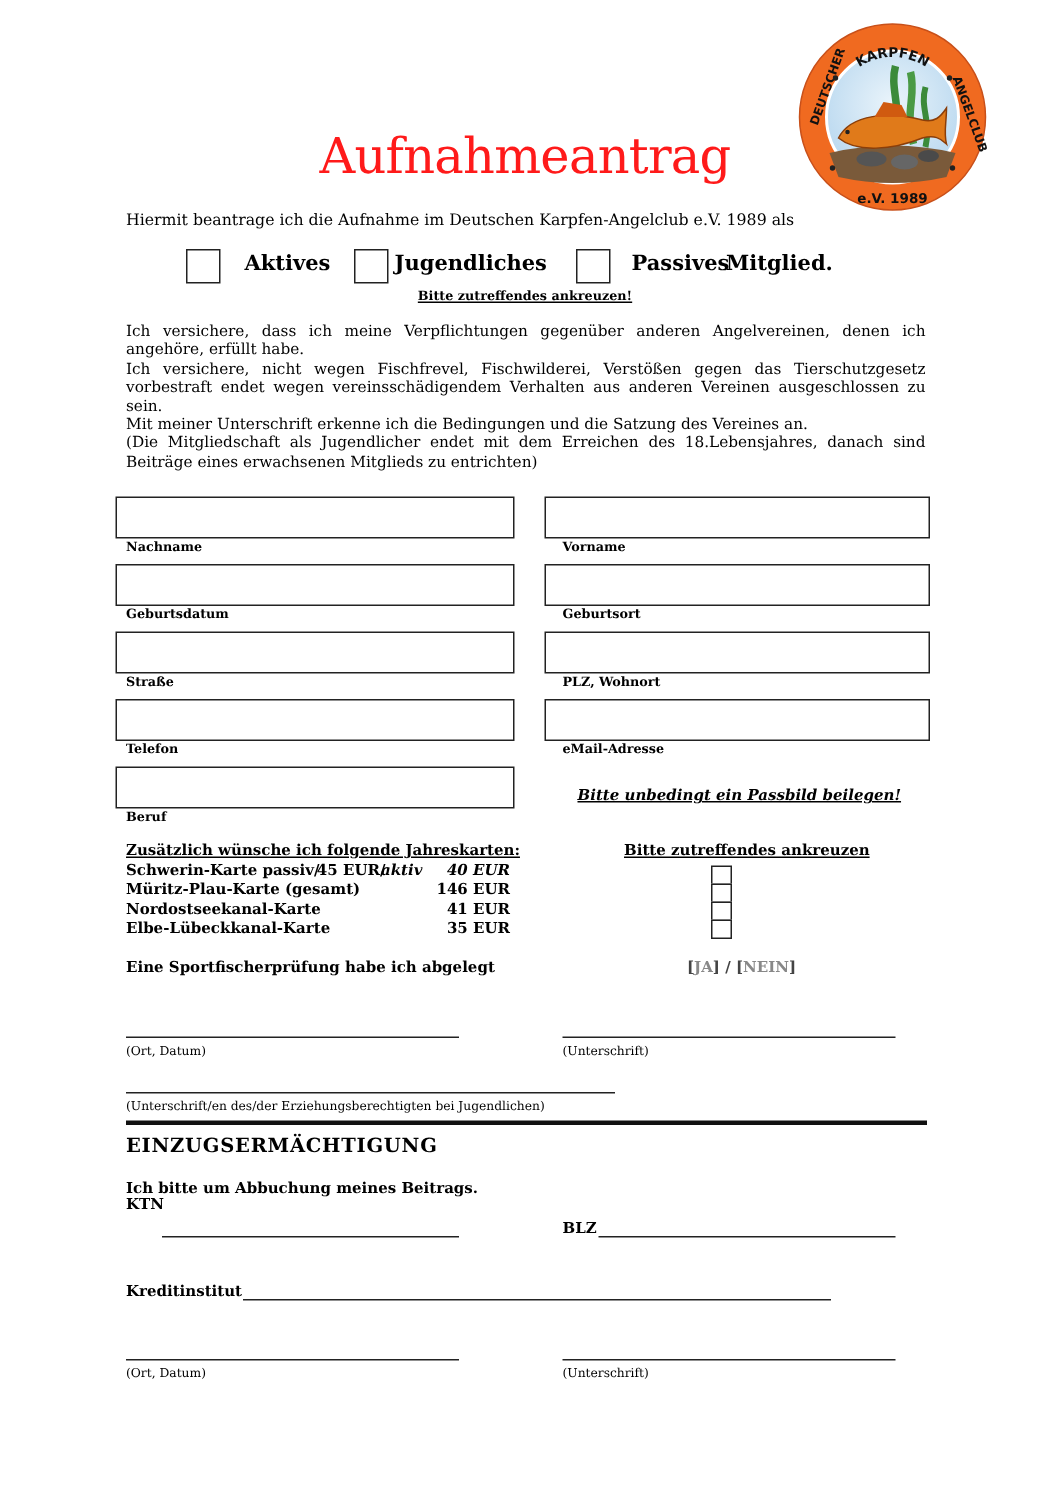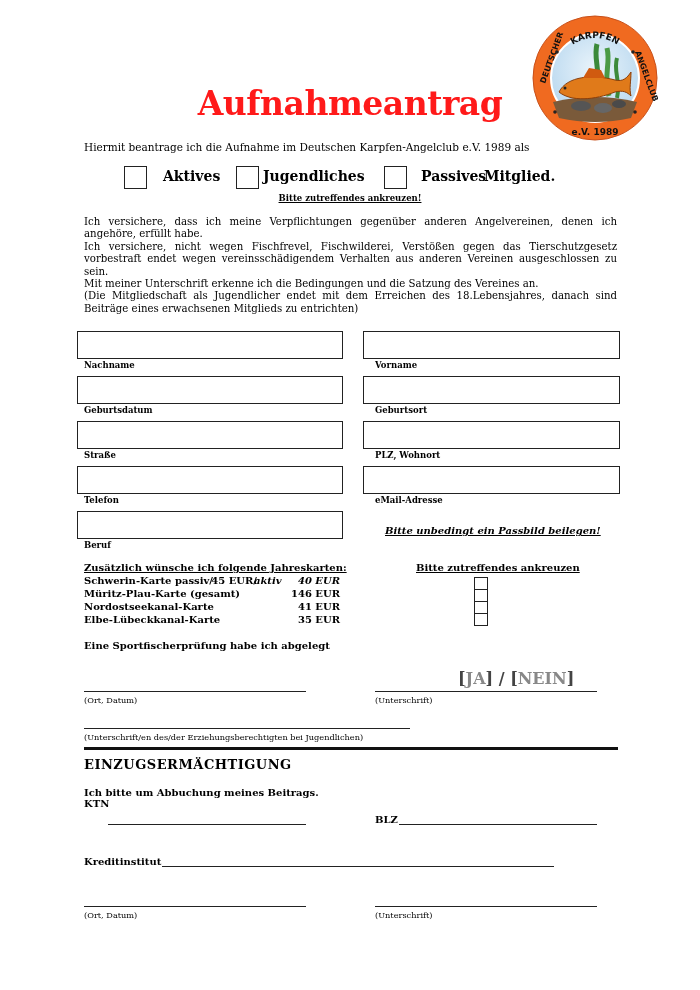--- a/index.html
+++ b/index.html
@@ -1,39 +1,39 @@
 <!DOCTYPE html>
 <html><head>
 <meta charset="utf-8">
 <style>
   html, body { margin:0; padding:0; background:#ffffff; }
   body { width:700px; height:990px; position:relative; overflow:hidden;
          font-family:"DejaVu Serif", serif; color:#000; }
   .abs { position:absolute; }
   .title { left:0; width:700px; top:84px; text-align:center; color:#ff1a1a;
-           font-family:"DejaVu Serif", serif; font-weight:bold; font-size:33px; letter-spacing:-0.5px; }
+           font-family:"DejaVu Serif", serif; font-weight:normal; font-size:33px; letter-spacing:-0.5px; }
   .intro { left:84px; top:141px; font-size:10.5px; }
   .chk-row { top:166px; left:124px; height:26px; }
   .chk { position:absolute; width:21px; height:21px; border:1.5px solid #222; background:#fff; }
   .chk-label { position:absolute; font-weight:bold; font-size:14px; top:2px; }
   .hint-top { left:0; width:700px; top:193px; text-align:center; font-size:8.5px; font-weight:bold; text-decoration:underline; }
   .para { left:84px; top:216px; width:533px; font-size:10.2px; line-height:12.4px; text-align:justify; }
   .para p { margin:0; }
   .field { position:absolute; border:1.5px solid #222; background:#fff; height:26px; }
   .field-label { position:absolute; font-size:8.5px; font-weight:bold; }
   .passbild { left:385px; top:525px; font-size:10px; font-style:italic; font-weight:bold; text-decoration:underline; }
   .cards-head { left:84px; top:562px; font-size:10px; text-decoration:underline; font-weight:bold; }
   .card-row { position:absolute; left:84px; width:256px; font-size:10px; font-weight:bold; }
   .card-row .name { position:absolute; left:0; }
   .card-row .price { position:absolute; right:0; }
   .card-row .alt { font-style:italic;padding-left:41px; }
   .hint-right { left:416px; top:562px; font-size:10px; font-weight:bold; text-decoration:underline;text-align:right; }
   .mini-chk { position:absolute; left:474px; width:12px; height:11px; border:1.3px solid #222; background:#fff; }
   .sport { left:84px; top:640px; font-size:10px; font-weight:bold; }
-  .janein { left:458px; top:640px; font-size:16px; font-weight:bold; color:#444;margin-top:29px; }
+  .janein { left:458px; top:640px; font-size:10px; font-weight:bold; color:#444; }
   .janein .opt { color:#888; }
   .sigline { position:absolute; border-top:1.4px solid #222; }
   .small-label { position:absolute; font-size:8.2px; font-weight:normal; }
   .divider { left:84px; width:534px; top:747px; border-top:3px solid #111; }
   .section-title { left:84px; top:757px; font-size:13px; font-weight:bold; letter-spacing:0.5px; }
   .abbuchung { left:84px; top:787px; font-size:10px; font-weight:bold; }
   .inline-label { position:absolute; font-size:10px; font-weight:bold; }
   .logo { left:531px; top:14px; width:128px; height:128px; }
 </style>
 </head>

